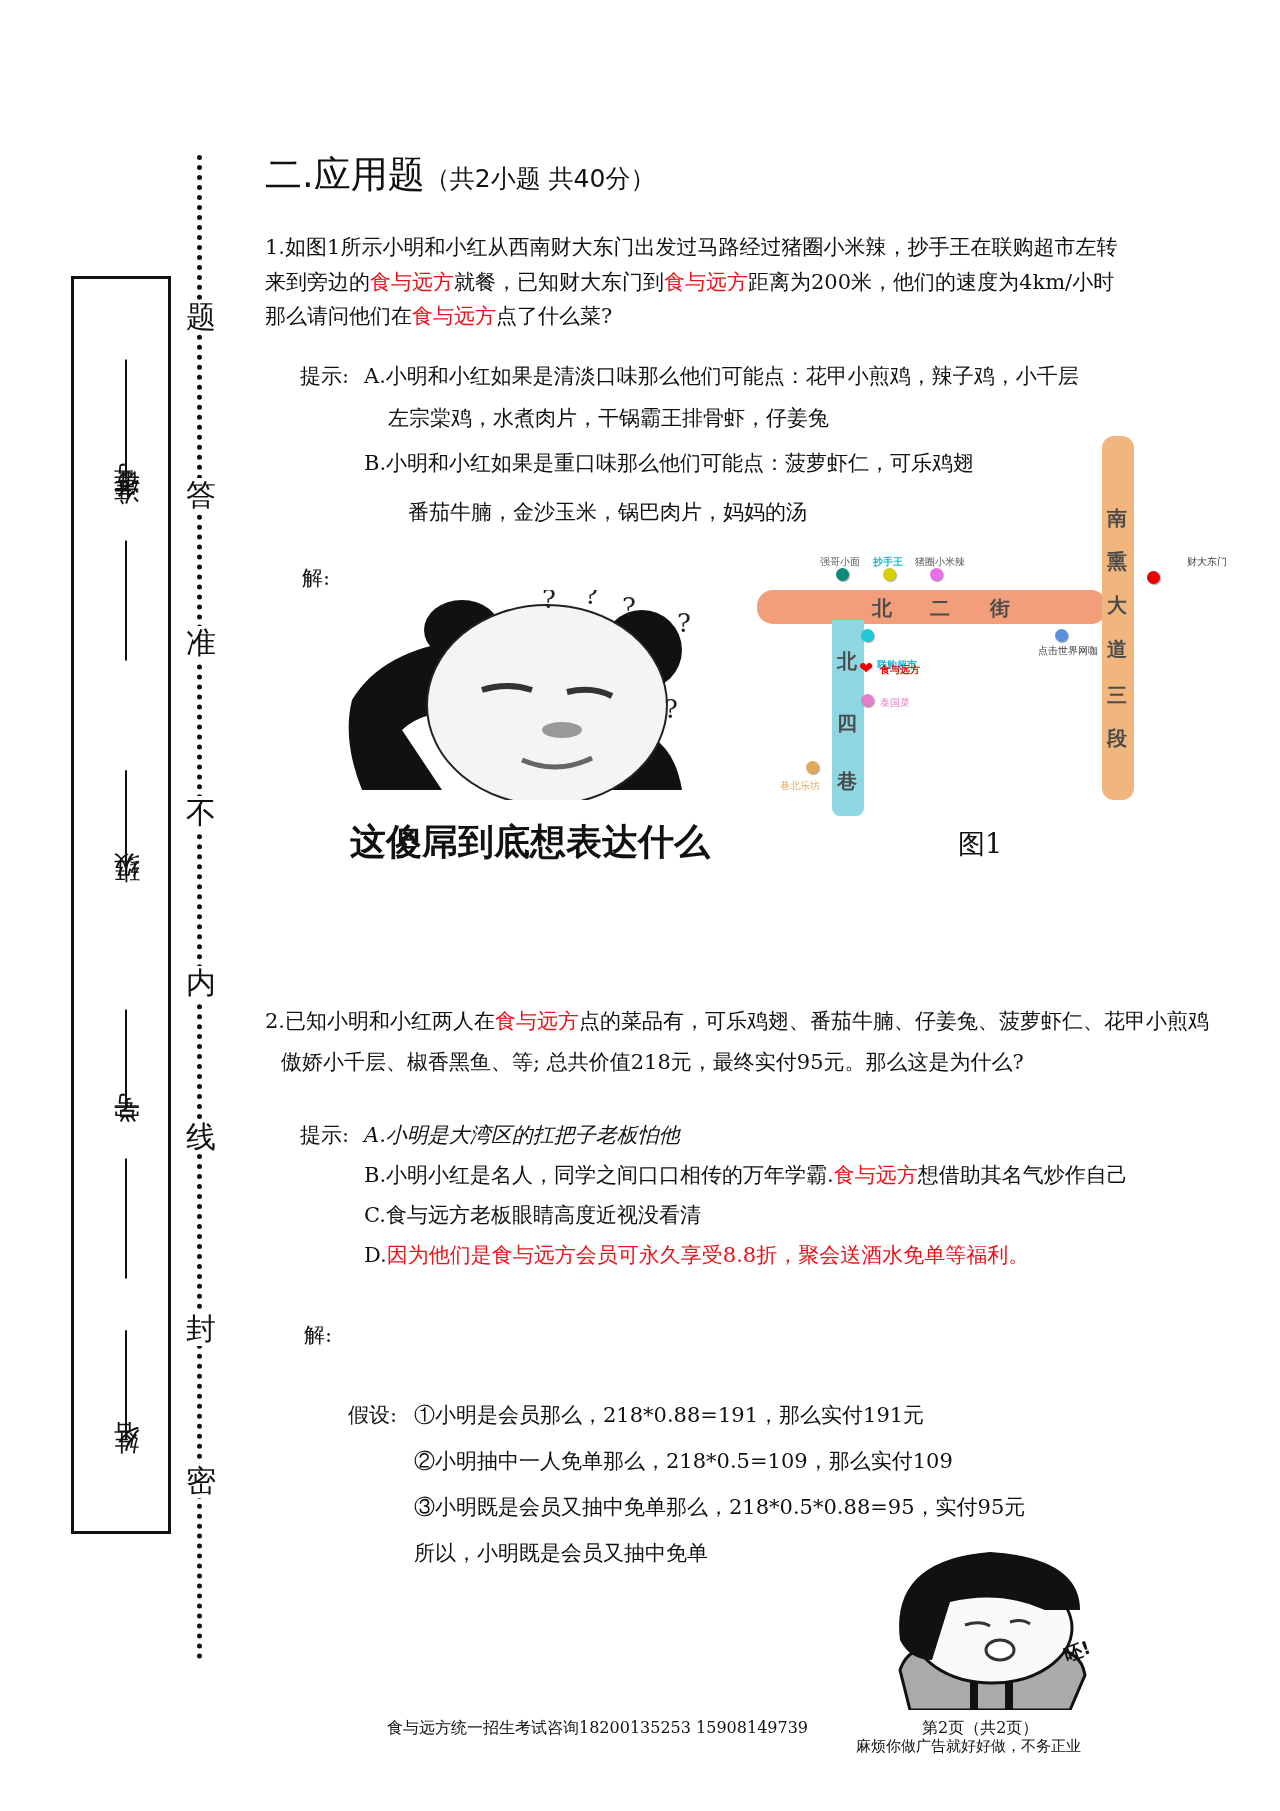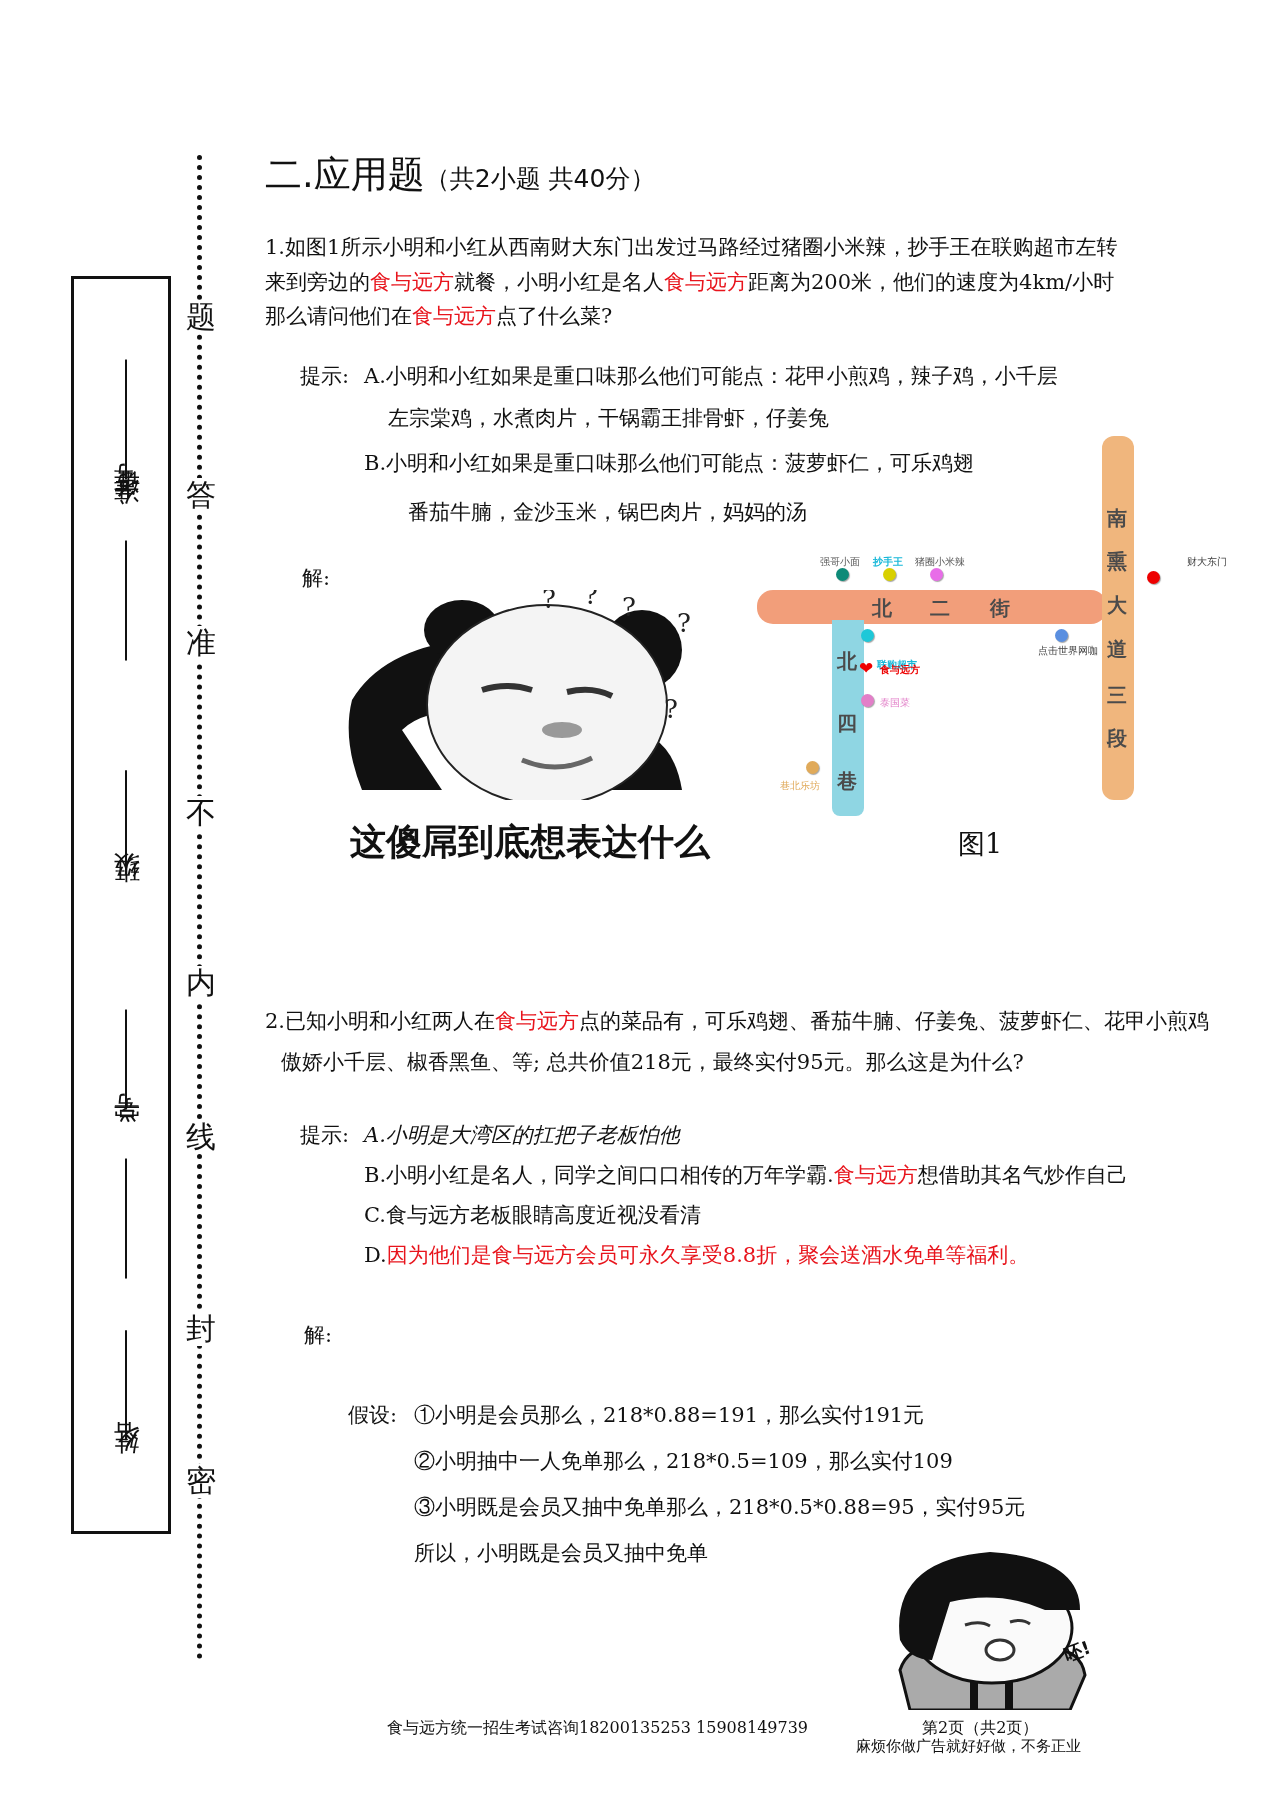--- a/index.html
+++ b/index.html
@@ -71,28 +71,28 @@
 <div class="abs seal-char" style="top:1120px;">线</div>
 <div class="abs seal-char" style="top:1312px;">封</div>
 <div class="abs seal-char" style="top:1464px;">密</div>
 
 <div class="abs title">
   <span>二.应用题</span><span class="sub">（共2小题   共40分）</span>
 </div>
 
 <div class="abs p" style="left:265px; top:237px;">1.如图1所示小明和小红从西南财大东门出发过马路经过猪圈小米辣，抄手王在联购超市左转</div>
 <div class="abs p" style="left:265px; top:272px;">
-  <span>来到旁边的</span><span class="red">食与远方</span><span>就餐，小明小红是名人</span><span class="red">食与远方</span><span>距离为200米，他们的速度为4km/小时</span>
+  <span>来到旁边的</span><span class="red">食与远方</span><span>就餐，已知财大东门到</span><span class="red">食与远方</span><span>距离为200米，他们的速度为4km/小时</span>
 </div>
 <div class="abs p" style="left:265px; top:306px;">
   <span>那么请问他们在</span><span class="red">食与远方</span><span>点了什么菜?</span>
 </div>
 
 <div class="abs p" style="left:300px; top:366px;">提示:</div>
-<div class="abs p" style="left:364px; top:366px;">A.小明和小红如果是重口味那么他们可能点：花甲小煎鸡，辣子鸡，小千层</div>
+<div class="abs p" style="left:364px; top:366px;">A.小明和小红如果是清淡口味那么他们可能点：花甲小煎鸡，辣子鸡，小千层</div>
 <div class="abs p" style="left:388px; top:408px;">左宗棠鸡，水煮肉片，干锅霸王排骨虾，仔姜兔</div>
 <div class="abs p" style="left:364px; top:453px;">B.小明和小红如果是重口味那么他们可能点：菠萝虾仁，可乐鸡翅</div>
 <div class="abs p" style="left:388px; top:502px;margin-left:20px;">番茄牛腩，金沙玉米，锅巴肉片，妈妈的汤</div>
 
 <div class="abs p" style="left:302px; top:568px;">解:</div>
 
 <div class="abs meme-panda">
   <svg width="352" height="210" viewBox="0 0 352 210">
     <path d="M10 110 Q40 60 120 50 L130 120 Q80 120 60 140 L100 200 L20 200 Q0 150 10 110 Z" fill="#111"></path>
     <ellipse cx="120" cy="40" rx="38" ry="30" fill="#111"></ellipse>

